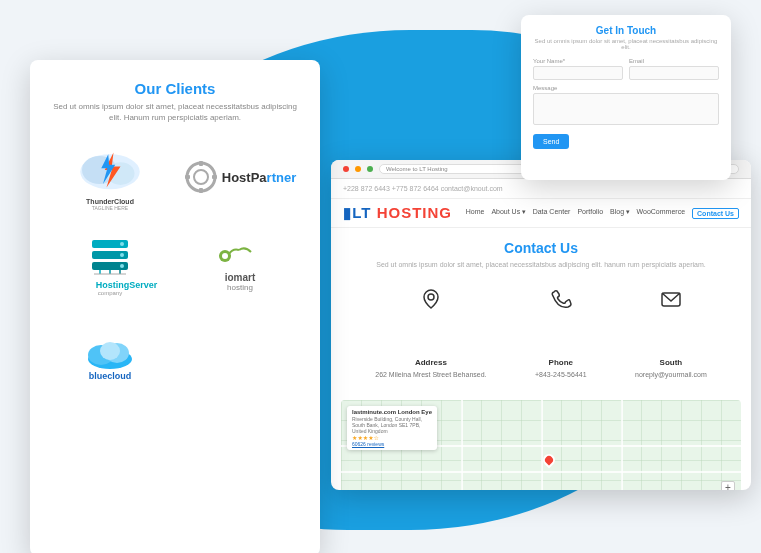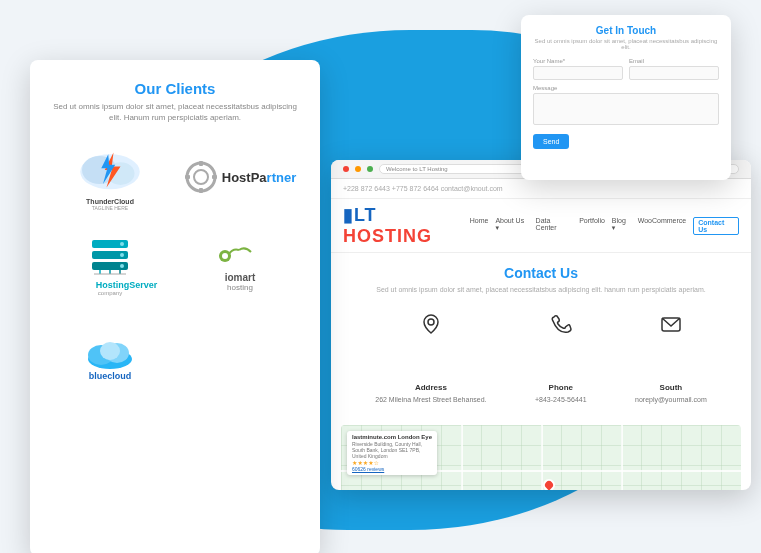--- a/index.html
+++ b/index.html
@@ -491,21 +491,21 @@
     <div class="nav-dot" style="background:#f44336;"></div>
     <div class="nav-dot" style="background:#ff9800;"></div>
     <div class="nav-dot" style="background:#4caf50;"></div>
     <div class="nav-url">Welcome to LT Hosting</div>
   </div>
 
   <div class="contact-nav">
     <div style="font-size:7px;color:#aaa;">+228 872 6443  +775 872 6464  contact@knout.com</div>
   </div>
   <div style="background:#fff;padding:5px 12px;display:flex;align-items:center;justify-content:space-between;border-bottom:1px solid #eee;">
-    <div style="font-size:18px;font-weight:900;color:#1565c0;letter-spacing:1px;">
+    <div style="font-size:15px;font-weight:900;color:#1565c0;letter-spacing:1px;">
       ▮LT <span style="color:#f44336;">HOSTING</span>
     </div>
     <div style="display:flex;gap:7px;font-size:7px;color:#555;">
       <span>Home</span>
       <span>About Us ▾</span>
       <span>Data Center</span>
       <span>Portfolio</span>
       <span>Blog ▾</span>
       <span>WooCommerce</span>
       <span style="color:#2196f3;font-weight:700;border:1px solid #2196f3;padding:1px 4px;border-radius:2px;">Contact Us</span>

